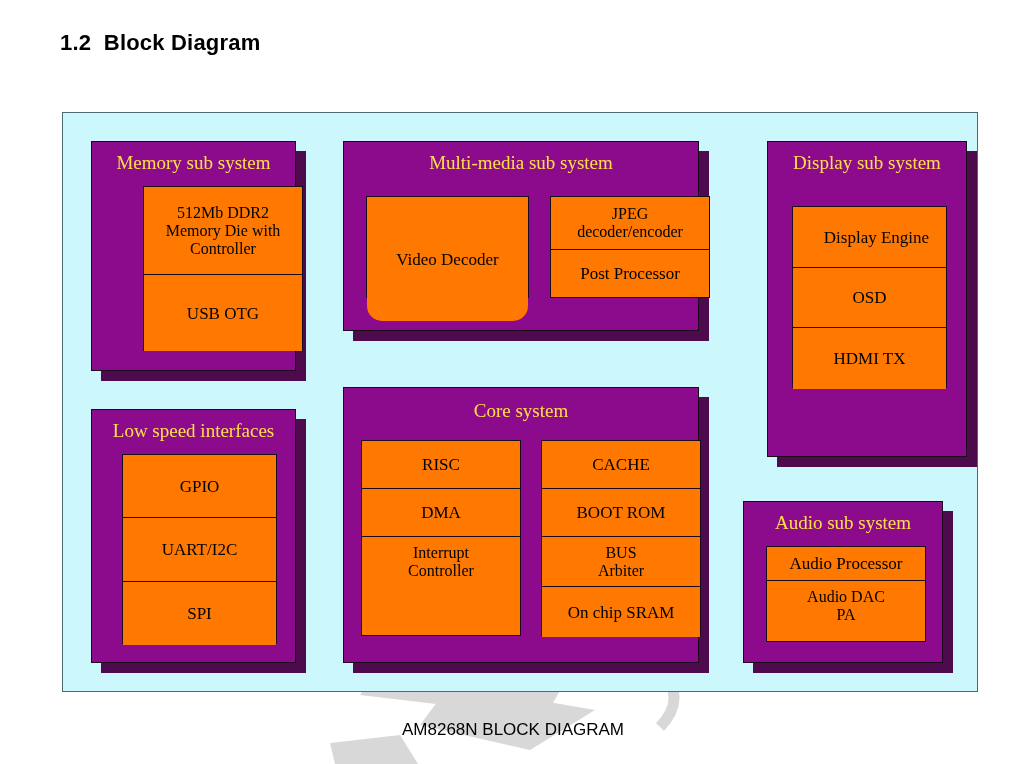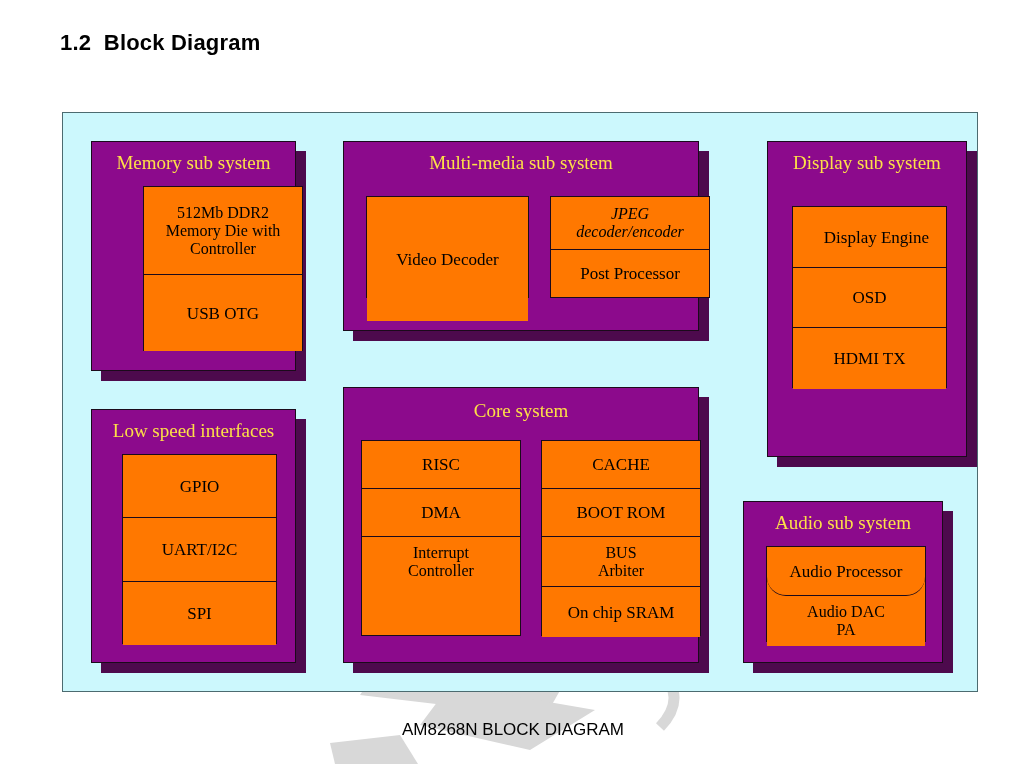--- a/index.html
+++ b/index.html
@@ -134,24 +134,24 @@
       <div class="blk small" style="height:88px;">512Mb DDR2
 Memory Die with
 Controller</div>
       <div class="blk" style="height:76px;">USB OTG</div>
     </div>
   </div>
 
   <div class="group" style="left:280px; top:28px; width:356px; height:190px;">
     <div class="group-title" style="top:10px;">Multi-media sub system</div>
     <div class="blk-col" style="left:22px; top:54px; width:163px; height:102px;">
-      <div class="blk" style="height:124px;">Video Decoder</div>
+      <div class="blk" style="height:124px;border-radius:15px;">Video Decoder</div>
     </div>
     <div class="blk-col" style="left:206px; top:54px; width:160px; height:102px;">
-      <div class="blk small" style="height:53px;font-style:italic;">JPEG
+      <div class="blk small" style="height:53px;">JPEG
 decoder/encoder</div>
       <div class="blk" style="height:47px;">Post Processor</div>
     </div>
   </div>
 
   <div class="group" style="left:680px; top:28px; width:200px; height:316px;margin-left:24px;">
     <div class="group-title" style="top:10px;">Display sub system</div>
     <div class="blk-col" style="left:24px; top:64px; width:155px; height:182px;">
       <div class="blk" style="height:61px;padding-left:14px;">Display Engine</div>
       <div class="blk" style="height:60px;">OSD</div>
@@ -181,21 +181,21 @@
       <div class="blk" style="height:48px;">BOOT ROM</div>
       <div class="blk small" style="height:50px;">BUS
 Arbiter</div>
       <div class="blk" style="height:50px;">On chip SRAM</div>
     </div>
   </div>
 
   <div class="group" style="left:680px; top:388px; width:200px; height:162px;">
     <div class="group-title" style="top:10px;">Audio sub system</div>
     <div class="blk-col" style="left:22px; top:44px; width:160px; height:96px;">
-      <div class="blk" style="height:49px;border-radius:19px;">Audio Processor</div>
+      <div class="blk" style="height:34px;">Audio Processor</div>
       <div class="blk small" style="height:50px;">Audio DAC
 PA</div>
     </div>
   </div>
 
 </div>
 
 <div id="caption">AM8268N BLOCK DIAGRAM</div>
 
 </body></html>

